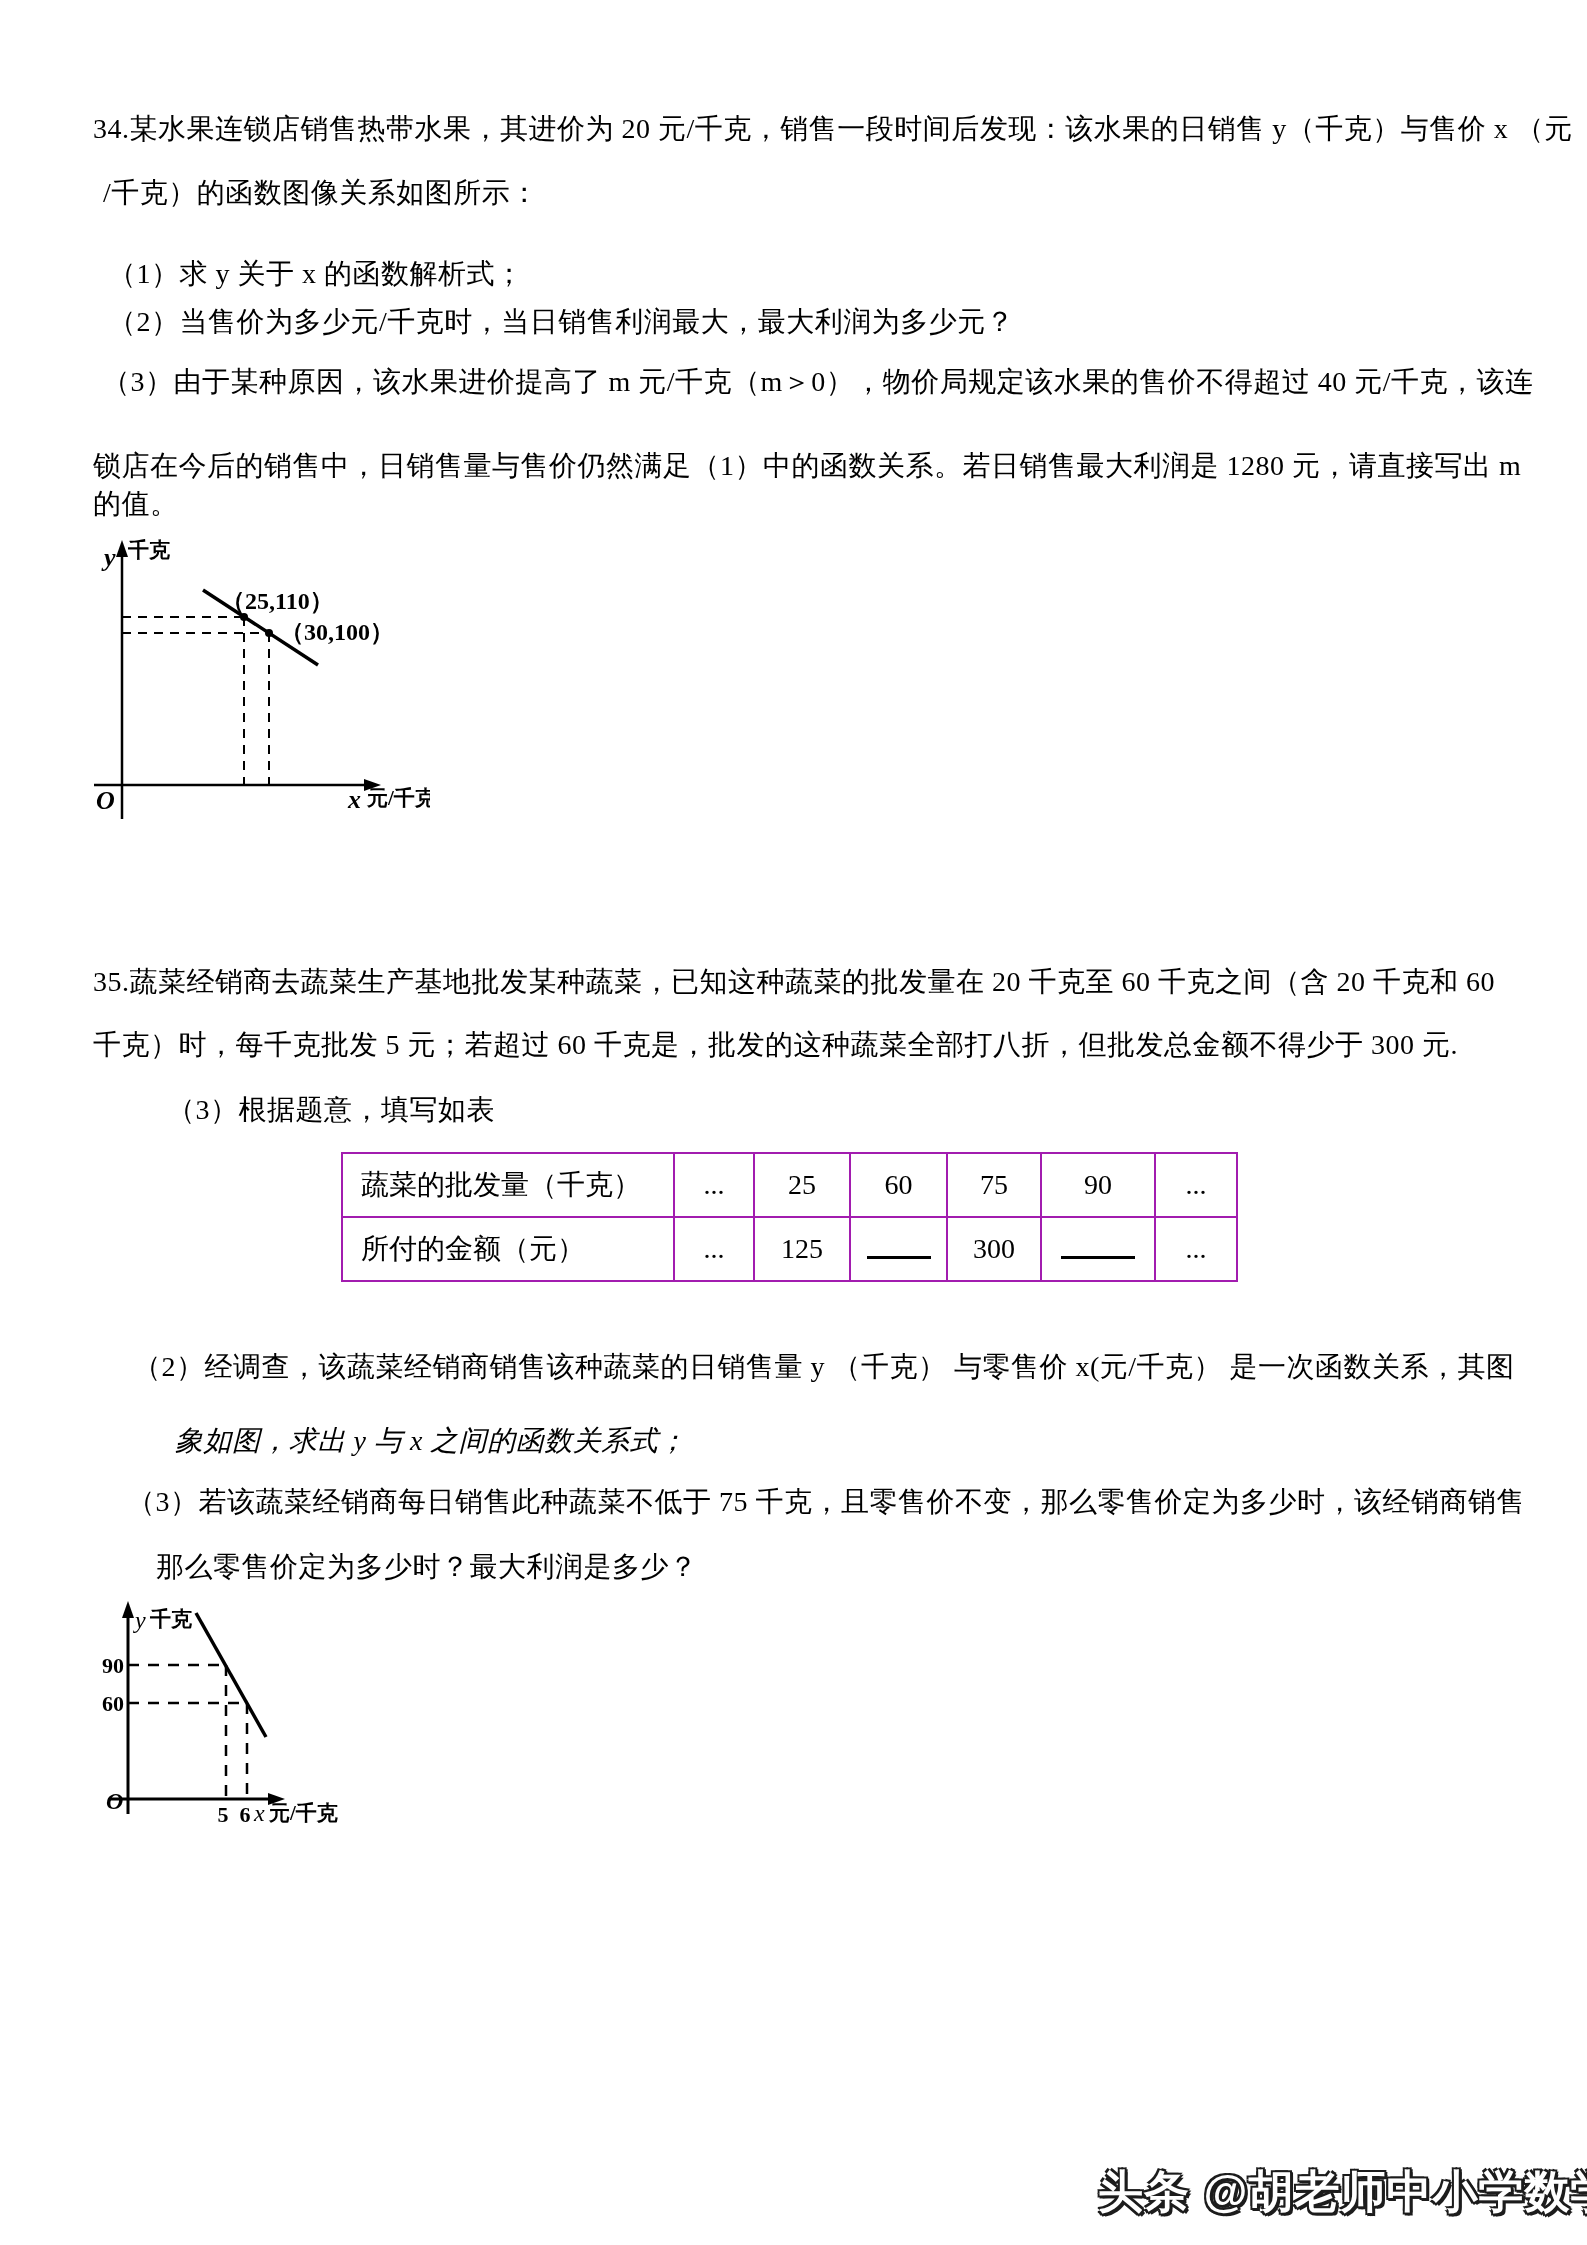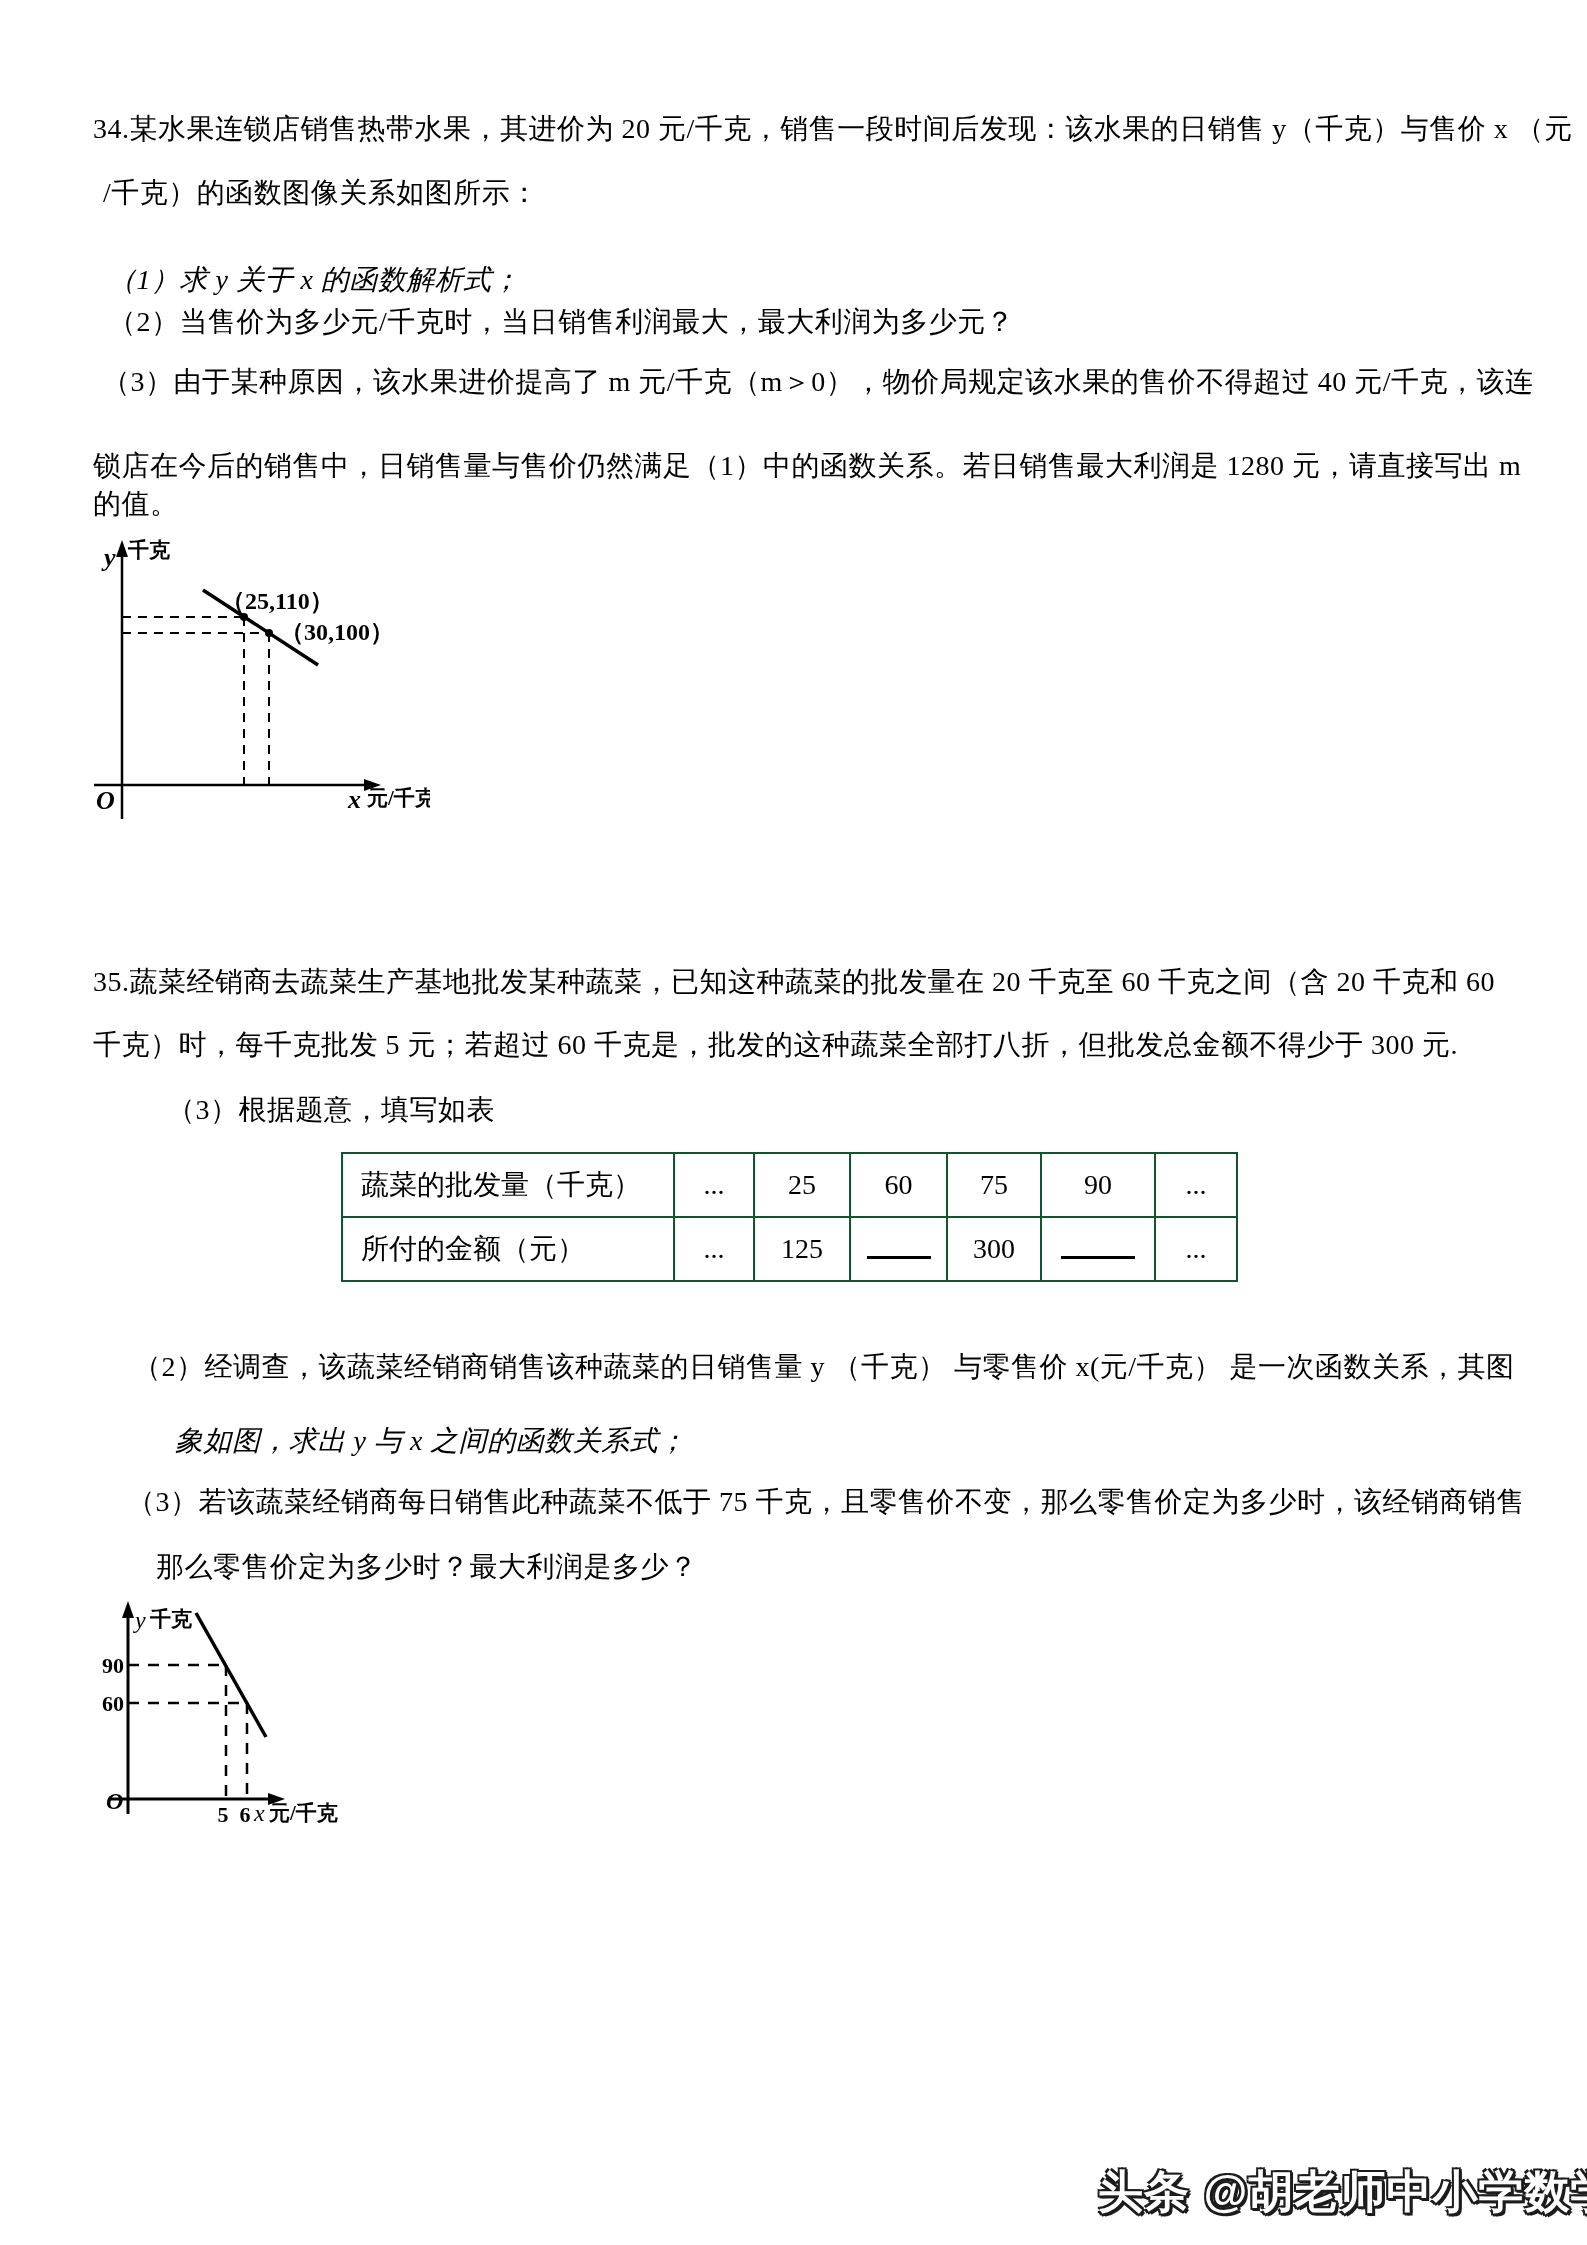--- a/index.html
+++ b/index.html
@@ -20,21 +20,21 @@
   }
   
   table.fill {
     position:absolute;
     left:341px; top:1152px;
     border-collapse:collapse;
     table-layout:fixed;
     font-size:28px;
   }
   table.fill td {
-    border:2px solid #14532d;
+    border:2px solid #a21caf;
     height:62px;
     text-align:center;
     padding:0;
     overflow:hidden;
   }
   table.fill td.label {
     text-align:left;
     padding-left:18px;
   }
   span.blank {
@@ -60,21 +60,21 @@
       0 3px 0 #1c1c1c,
       3px 0 0 #1c1c1c;
     white-space:nowrap;
   }
 </style>
 </head>
 <body>
 
 <div class="tline" style="left:93px;  top:112px;">34.某水果连锁店销售热带水果，其进价为 20 元/千克，销售一段时间后发现：该水果的日销售 y（千克）与售价 x （元</div>
 <div class="tline" style="left:93px;  top:176px;margin-left:10px;">/千克）的函数图像关系如图所示：</div>
-<div class="tline" style="left:108px; top:263px;font-style:italic;">（1）求 y 关于 x 的函数解析式；</div>
+<div class="tline" style="left:108px; top:257px;">（1）求 y 关于 x 的函数解析式；</div>
 <div class="tline" style="left:108px; top:305px;">（2）当售价为多少元/千克时，当日销售利润最大，最大利润为多少元？</div>
 <div class="tline" style="left:102px; top:365px;">（3）由于某种原因，该水果进价提高了 m 元/千克（m＞0），物价局规定该水果的售价不得超过 40 元/千克，该连</div>
 <div class="tline" style="left:93px;  top:449px;">锁店在今后的销售中，日销售量与售价仍然满足（1）中的函数关系。若日销售最大利润是 1280 元，请直接写出 m</div>
 <div class="tline" style="left:93px;  top:487px;">的值。</div>
 
 <svg class="fig" style="left:90px; top:535px;" width="340" height="300" viewBox="0 0 340 300">
 
   <line x1="32" y1="14" x2="32" y2="284" stroke="#000" stroke-width="2.5"></line>
   <polygon points="32,5 26,22 38,22" fill="#000"></polygon>
   <line x1="4" y1="250" x2="282" y2="250" stroke="#000" stroke-width="2.5"></line>

